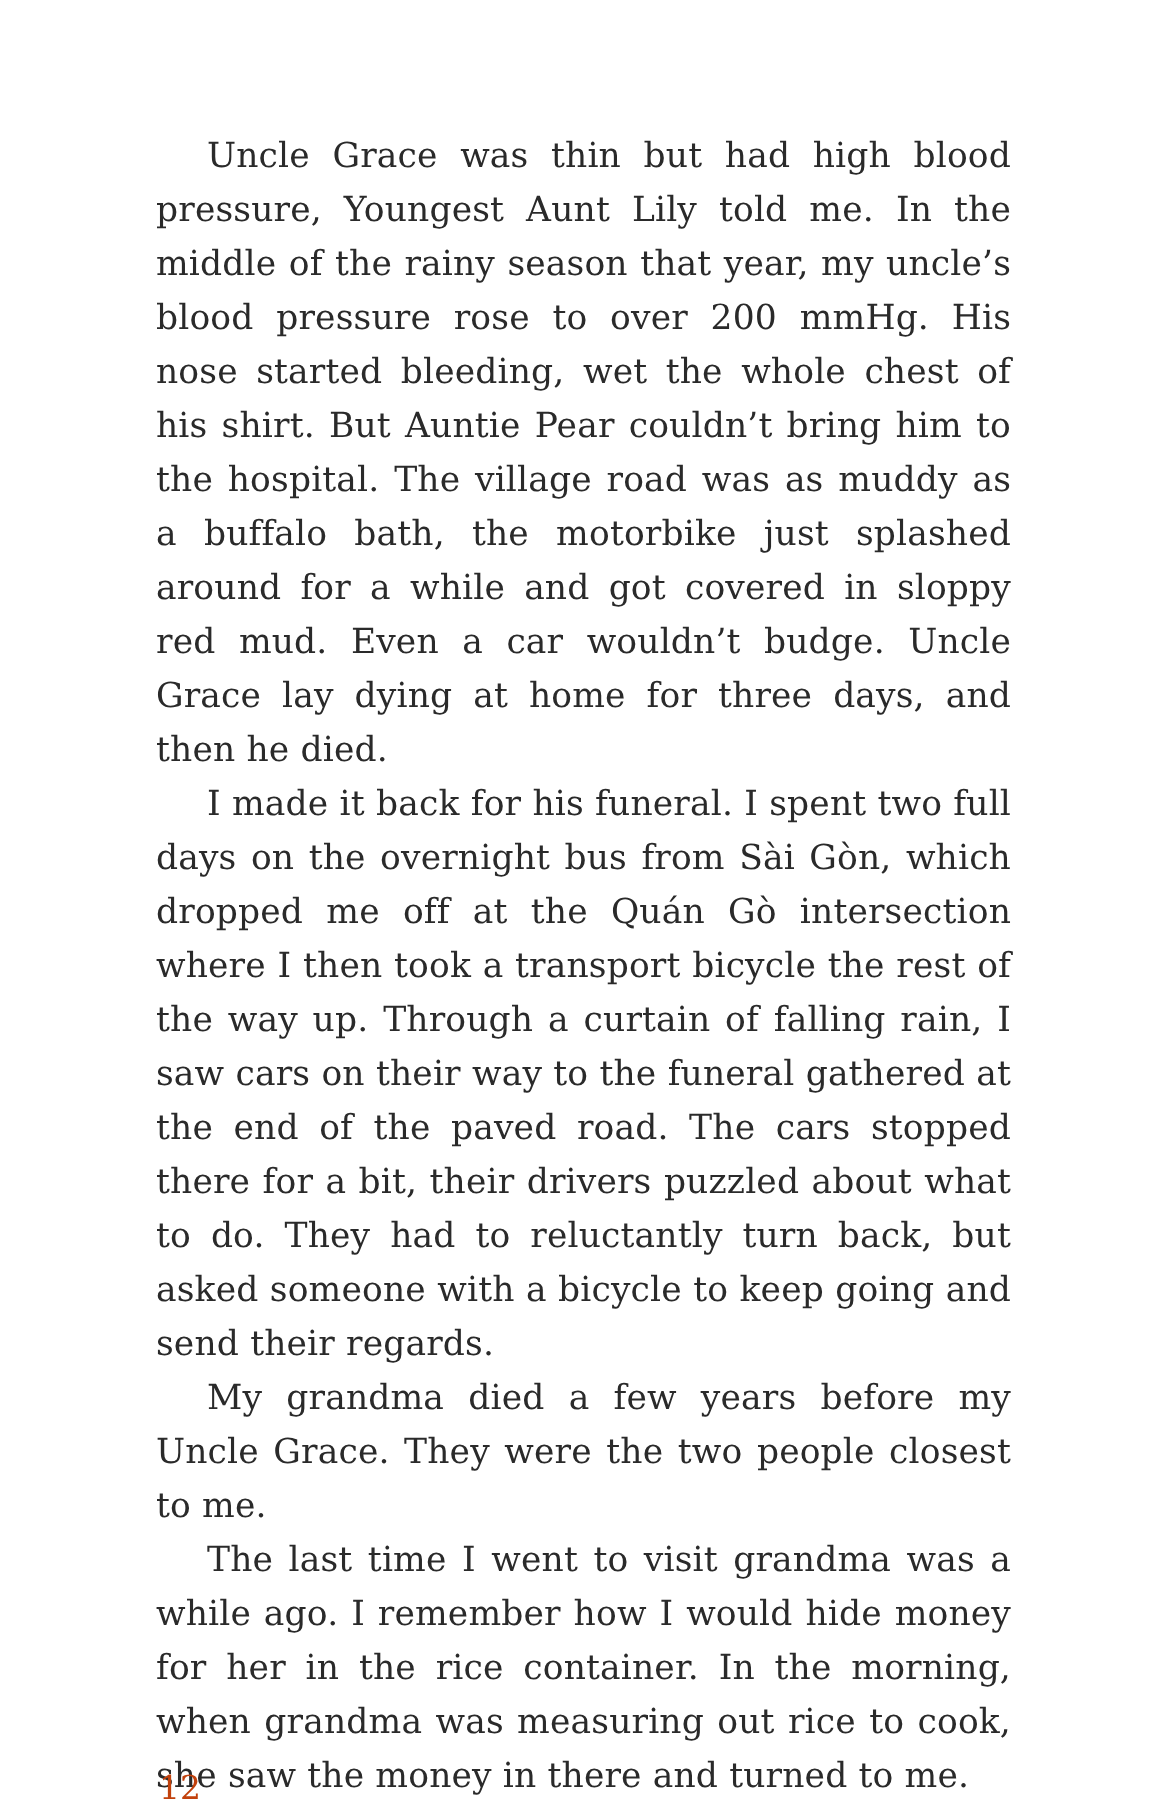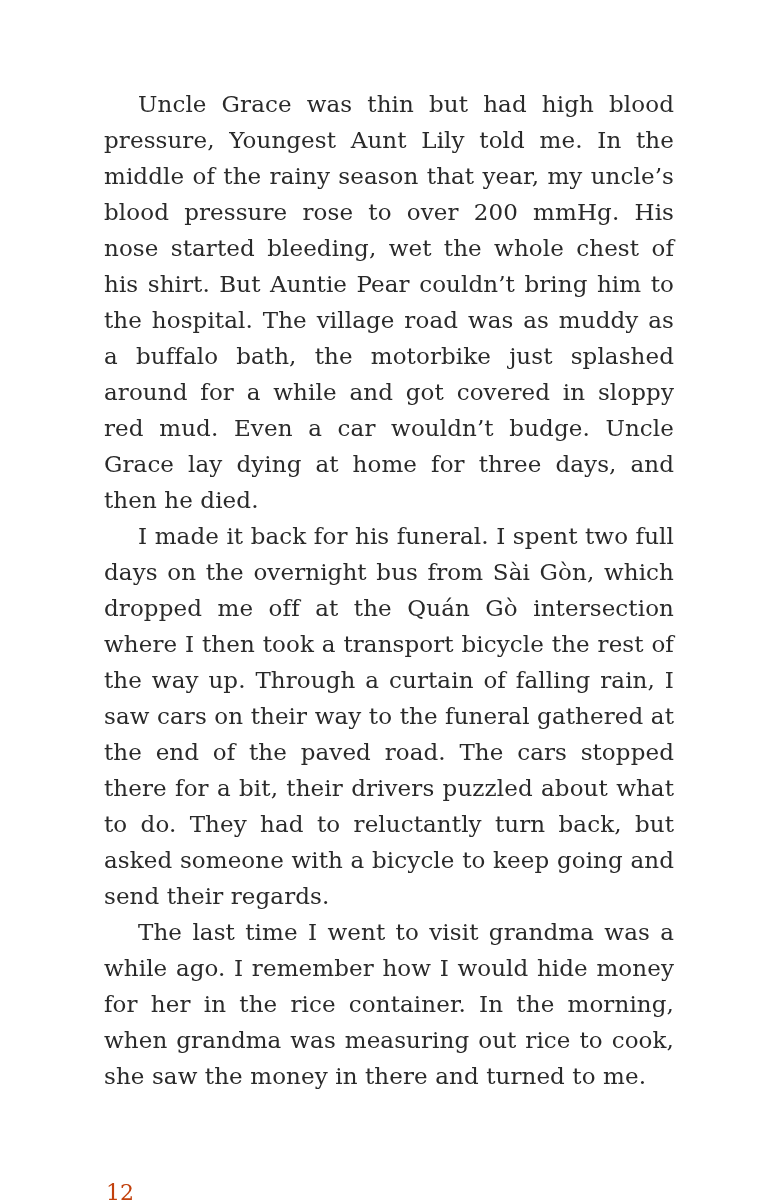--- a/index.html
+++ b/index.html
@@ -51,19 +51,20 @@
     margin-right: 26px;
   }
 </style>
 </head>
 <body>
 
 <div class="book-page">
   <div class="text-block">
     <p>Uncle Grace was thin but had high blood pressure, Youngest Aunt Lily told me. In the middle of the rainy season that year, my uncle’s blood pressure rose to over 200 mmHg. His nose started bleeding, wet the whole chest of his shirt. But Auntie Pear couldn’t bring him to the hospital. The village road was as muddy as a buffalo bath, the motorbike just splashed around for a while and got covered in sloppy red mud. Even a car wouldn’t budge. Uncle Grace lay dying at home for three days, and then he died.</p>
     <p>I made it back for his funeral. I spent two full days on the overnight bus from Sài Gòn, which dropped me off at the Quán Gò intersection where I then took a transport bicycle the rest of the way up. Through a curtain of falling rain, I saw cars on their way to the funeral gathered at the end of the paved road. The cars stopped there for a bit, their drivers puzzled about what to do. They had to reluctantly turn back, but asked someone with a bicycle to keep going and send their regards.</p>
+    <p>My grandma died a few years before my Uncle Grace. They were the two people closest to me.</p>
     <p>The last time I went to visit grandma was a while ago. I remember how I would hide money for her in the rice container. In the morning, when grandma was measuring out rice to cook, she saw the money in there and turned to me.</p>
   </div>
 
   <div class="page-footer">
     <span class="page-number">12</span>
   </div>
 </div>
 
 </body></html>

